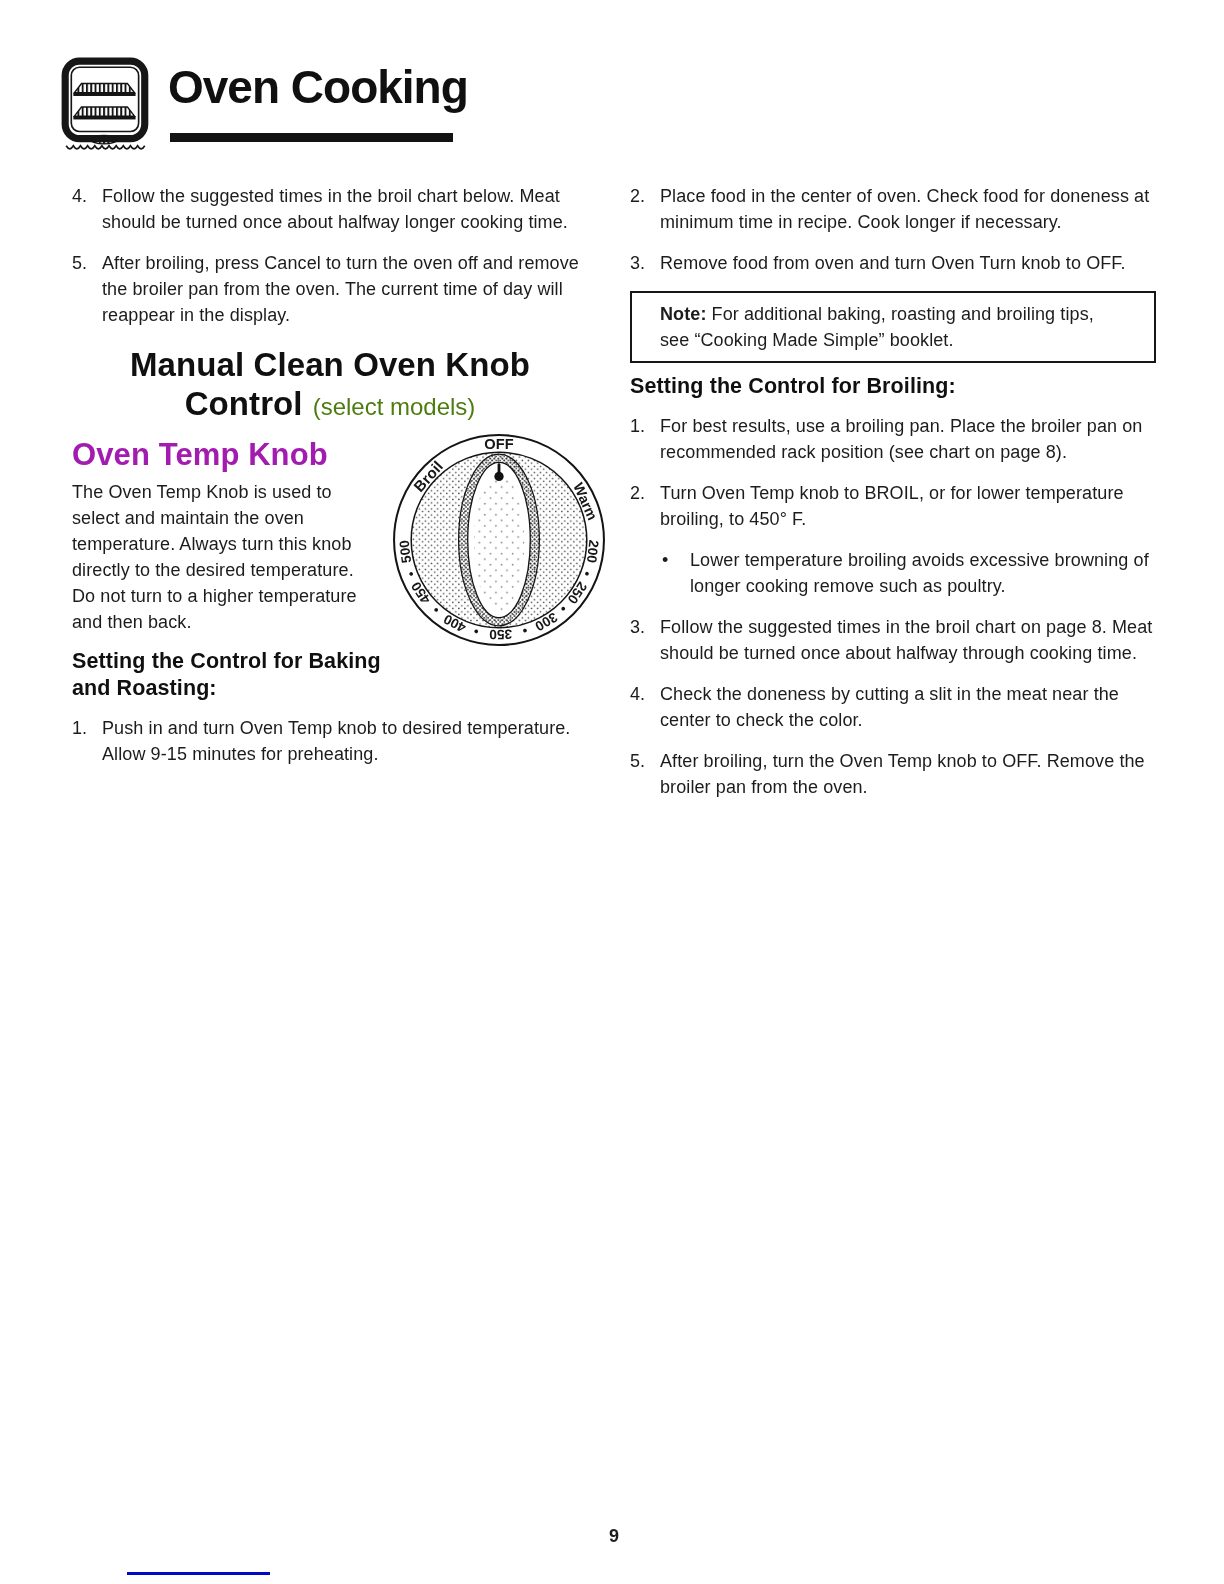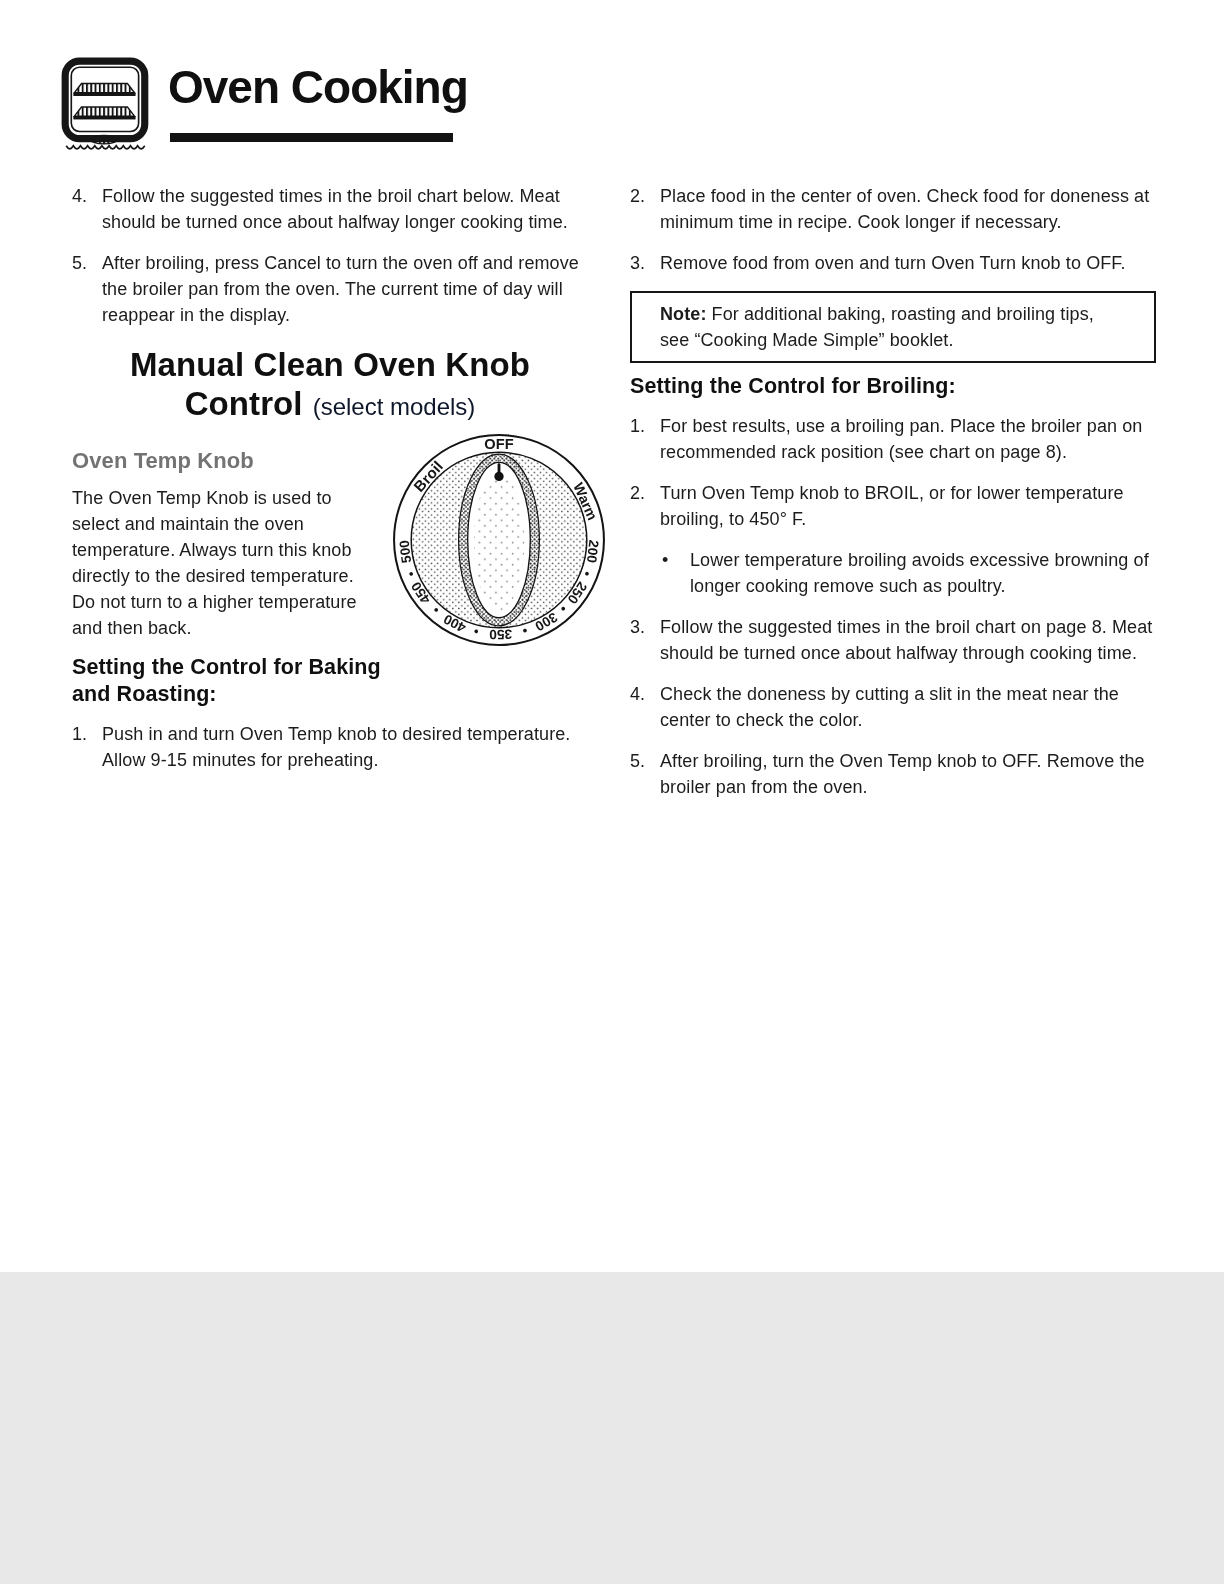--- a/index.html
+++ b/index.html
@@ -1,17 +1,17 @@
 <!DOCTYPE html>
 <html><head>
 <meta charset="utf-8">
 <style>
   html,body{margin:0;padding:0;background:#e8e8e8;}
   .page{
-    position:relative;width:1224px;height:1272px;background:#ffffff;
+    position:relative;width:1224px;height:1584px;background:#ffffff;
     font-family:"Liberation Sans","DejaVu Sans",sans-serif;color:#1c1c1c;
     overflow:hidden;margin:0 auto;
   }
   
   .hdr-icon{position:absolute;left:56px;top:56px;width:102px;height:102px;}
   .hdr-title{
     position:absolute;left:168px;top:60px;font-size:46px;font-weight:900;
     letter-spacing:-1px;color:#101010;
   }
   .hdr-rule{position:absolute;left:170px;top:133px;width:283px;height:9px;background:#131313;}
@@ -20,22 +20,22 @@
   .col-left{left:72px;width:516px;}
   .col-right{left:630px;width:526px;}
   .num-item{display:flex;margin-bottom:15px;}
   .num-item .num{width:30px;flex:none;}
   .num-item .txt{flex:1;}
   .bullet-item{display:flex;margin:0 0 15px 32px;}
   .bullet-item .blt{width:28px;flex:none;}
   .bullet-item .txt{flex:1;}
   
   .h-main{font-size:33px;font-weight:800;line-height:39px;margin-top:17px;color:#101010;text-align:center;}
-  .h-main .suffix{font-size:24px;font-weight:400;letter-spacing:0;margin-left:10px;color:#0f172a;}
-  .h-sub{font-size:22px;font-weight:800;margin-top:22px;color:#737373;}
+  .h-main .suffix{font-size:24px;font-weight:400;letter-spacing:0;margin-left:10px;color:#4d7c0f;}
+  .h-sub{font-size:31px;font-weight:800;margin-top:16px;color:#a21caf;}
   .knob-para{width:352px;margin-top:11px;white-space:pre-line;}
   .h-section{font-size:21.5px;font-weight:800;line-height:27px;margin-top:13px;white-space:pre-line;color:#101010;}
   .after-h{margin-top:13px;}
   
   .knob-fig{position:absolute;left:316px;top:246px;width:222px;height:222px;}
   .knob-fig text{font-family:"Liberation Sans","DejaVu Sans",sans-serif;}
   
   .note-box{border:2px solid #161616;padding:8px 28px;margin:2px 0 6px 0;}
   .note-box b{font-weight:800;}
   

